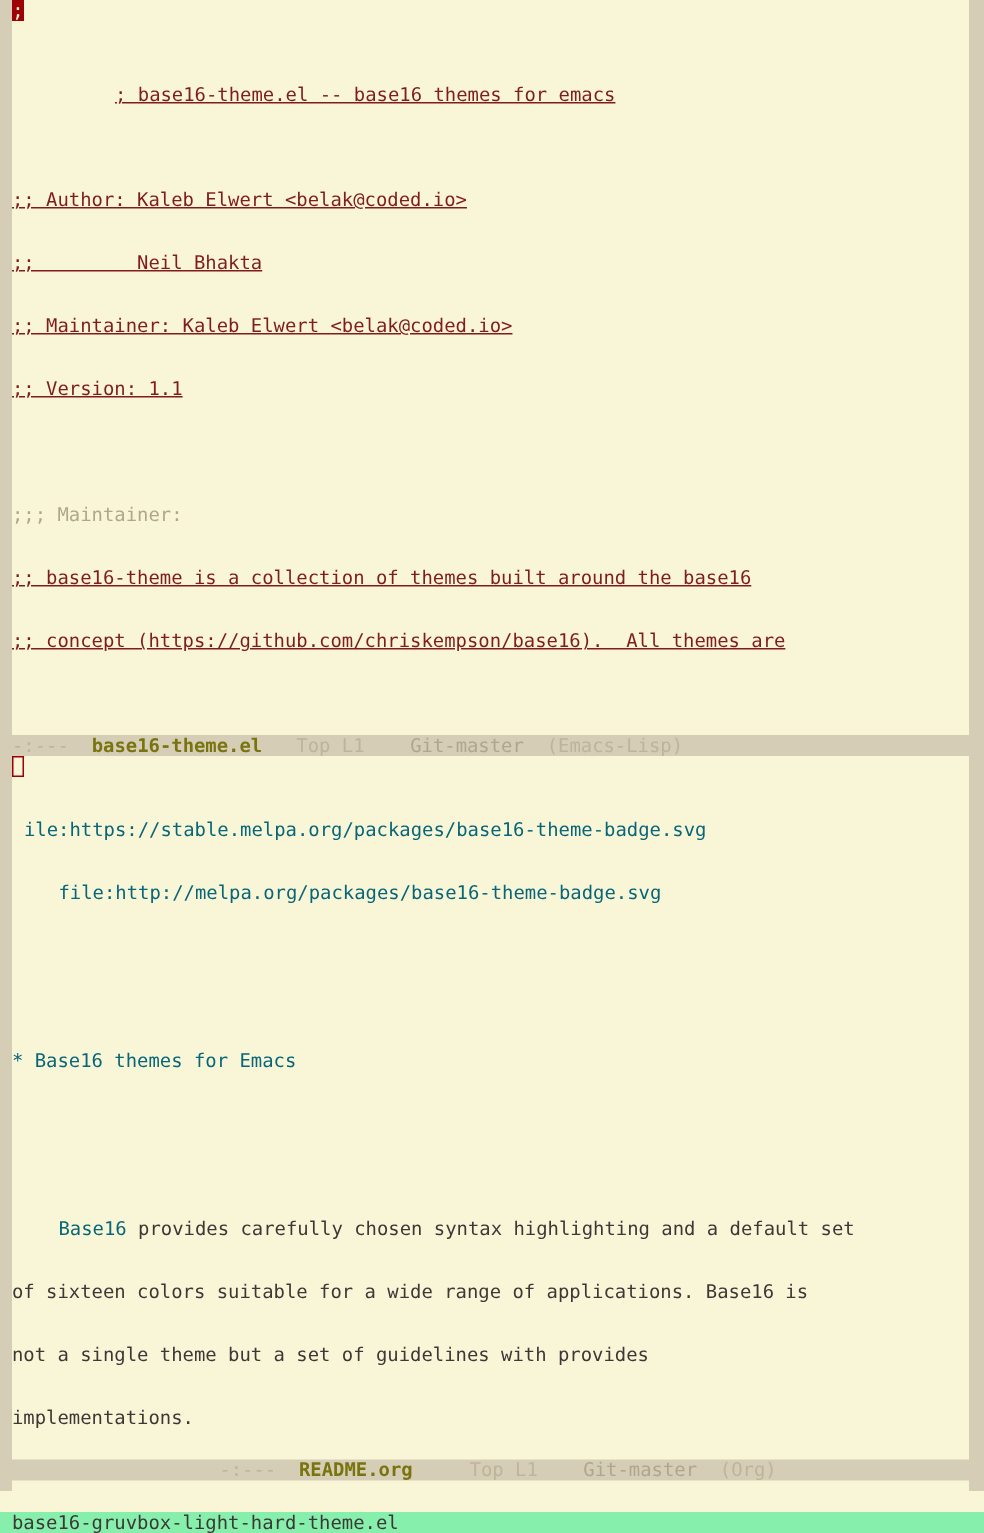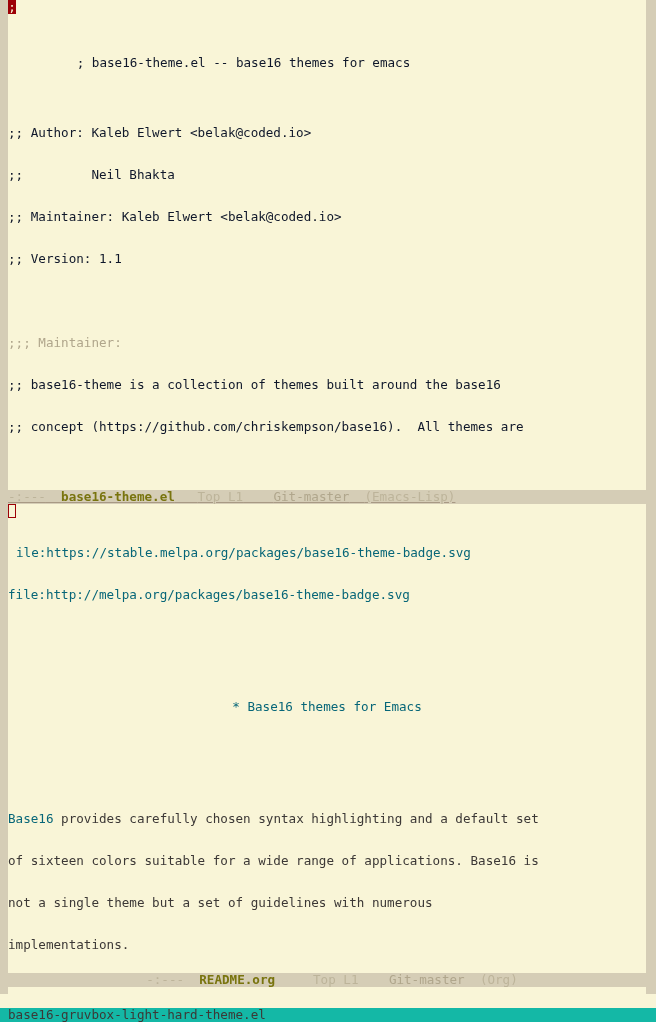--- a/index.html
+++ b/index.html
@@ -80,21 +80,21 @@
   .modeline .dim { color: #bdb49a; }
   .modeline .vc  { color: #b0a68c; }
 
   
   .echo {
     position: absolute;
     left: 0;
     width: 656px;
     height: 14px;
     line-height: 14px;
-    background: #14b8a6;
+    background: #86efac;
     color: #3c3836;
     white-space: pre;
     overflow: hidden;
   }
   .echo .pad { padding-left: 8px; }
 
   
   .cursor-block {
     position: absolute;
     width: 8px;
@@ -109,26 +109,26 @@
   }
   .cursor-hollow {
     position: absolute;
     width: 8px;
     height: 14px;
     box-sizing: border-box;
     border: 1px solid #9d0006;
   }
 
   
-  .f-comment   { color: #0f172a; }
+  .f-comment   { color: #7f1d1d; text-decoration: underline; }
   .f-comment-d { color: #b0a68c; }
 
   
-  .o-h1     { color: #076678; text-align: center; }
-  .o-link   { color: #076678; }
+  .o-h1     { color: #076678; }
+  .o-link   { color: #076678; padding-left: 31px; }
   .o-body   { color: #3c3836; }
 </style>
 </head>
 <body>
 
 <div class="frame">
 
   <div class="window" style="top:0px; height:490px;">
     <div class="fringe-left" style="height:490px;"></div>
     <div class="fringe-right" style="height:490px;"></div>
@@ -160,40 +160,40 @@
       
 
       
     </div>
 
     <div class="cursor-block" style="left:8px; top:0px;">
       <span>;</span>
     </div>
   </div>
 
-  <div class="modeline" style="top:490px;text-decoration:underline;"><span class="ml-pad dim">-:---</span><span>&nbsp;&nbsp;</span><span class="buf">base16-theme.el</span><span>&nbsp;&nbsp;&nbsp;</span><span class="dim">Top L1</span><span>&nbsp;&nbsp;&nbsp;&nbsp;</span><span class="vc">Git-master</span><span>&nbsp;&nbsp;</span><span class="dim">(Emacs-Lisp)</span></div>
+  <div class="modeline" style="top:490px;"><span class="ml-pad dim">-:---</span><span>&nbsp;&nbsp;</span><span class="buf">base16-theme.el</span><span>&nbsp;&nbsp;&nbsp;</span><span class="dim">Top L1</span><span>&nbsp;&nbsp;&nbsp;&nbsp;</span><span class="vc">Git-master</span><span>&nbsp;&nbsp;</span><span class="dim">(Emacs-Lisp)</span></div>
 
   <div class="window" style="top:504px; height:490px;">
     <div class="fringe-left" style="height:490px;"></div>
     <div class="fringe-right" style="height:490px;"></div>
 
     <div class="buffer">
       
       <div class="line"><span class="o-link" style="padding-left:8px;">ile:https://stable.melpa.org/packages/base16-theme-badge.svg</span></div>
       <div class="line o-link">file:http://melpa.org/packages/base16-theme-badge.svg</div>
       <div class="line">&nbsp;</div>
 
       
       <div class="line o-h1">* Base16 themes for Emacs</div>
       <div class="line">&nbsp;</div>
 
       
       <div class="line"><span class="o-link">Base16</span><span class="o-body"> provides carefully chosen syntax highlighting and a default set</span></div>
       <div class="line o-body">of sixteen colors suitable for a wide range of applications. Base16 is</div>
-      <div class="line o-body">not a single theme but a set of guidelines with numerous</div>
+      <div class="line o-body">not a single theme but a set of guidelines with provides</div>
       <div class="line o-body">implementations.</div>
       <div class="line">&nbsp;</div>
 
       
       
       
       
 
       
       

